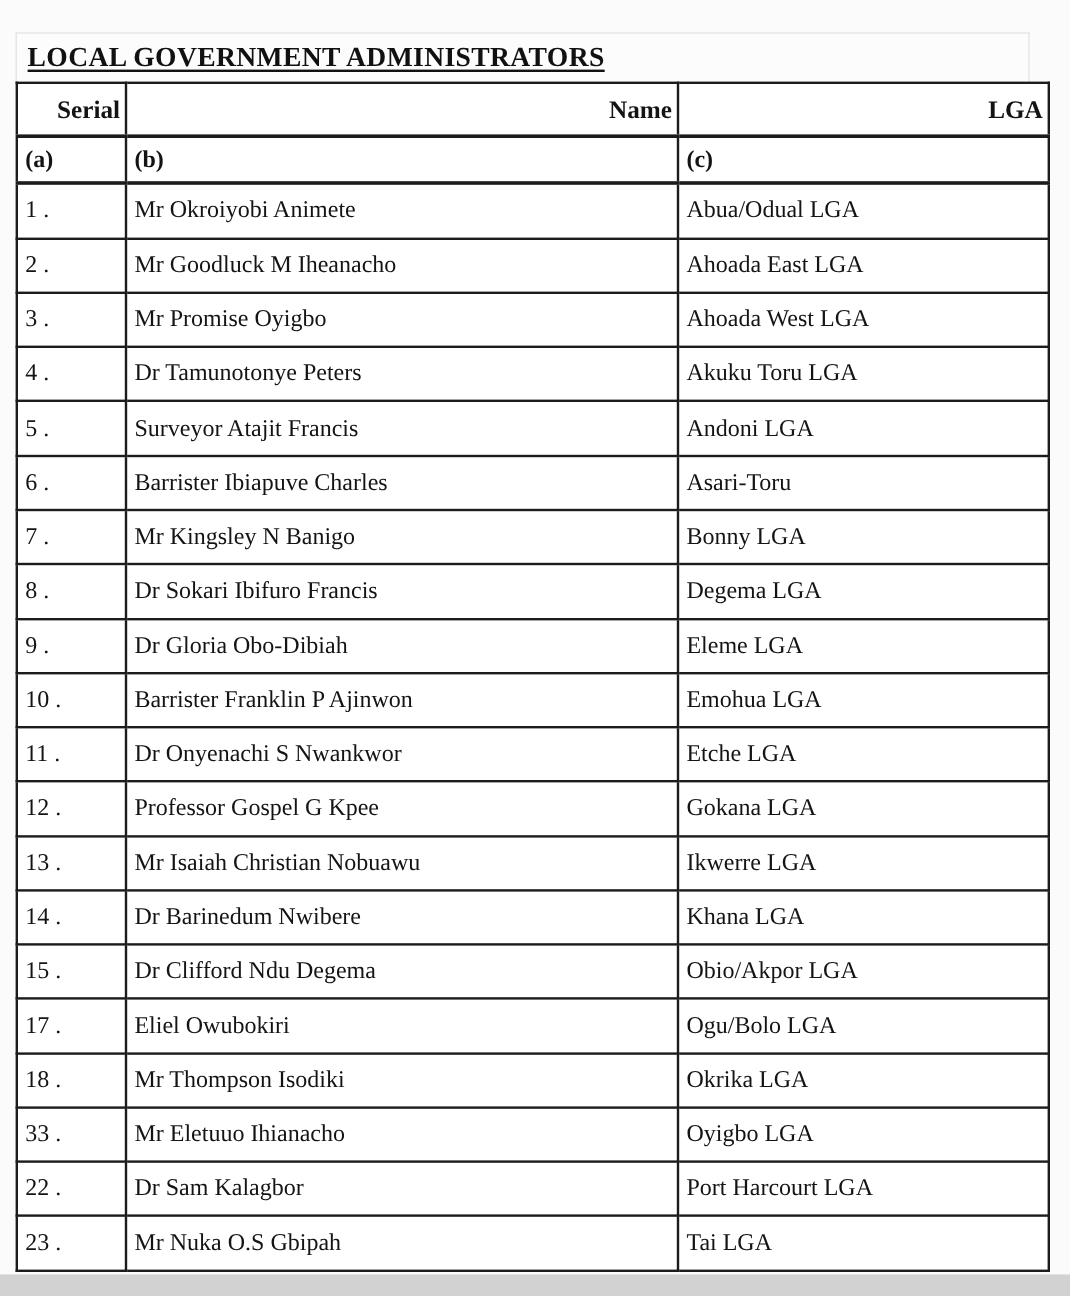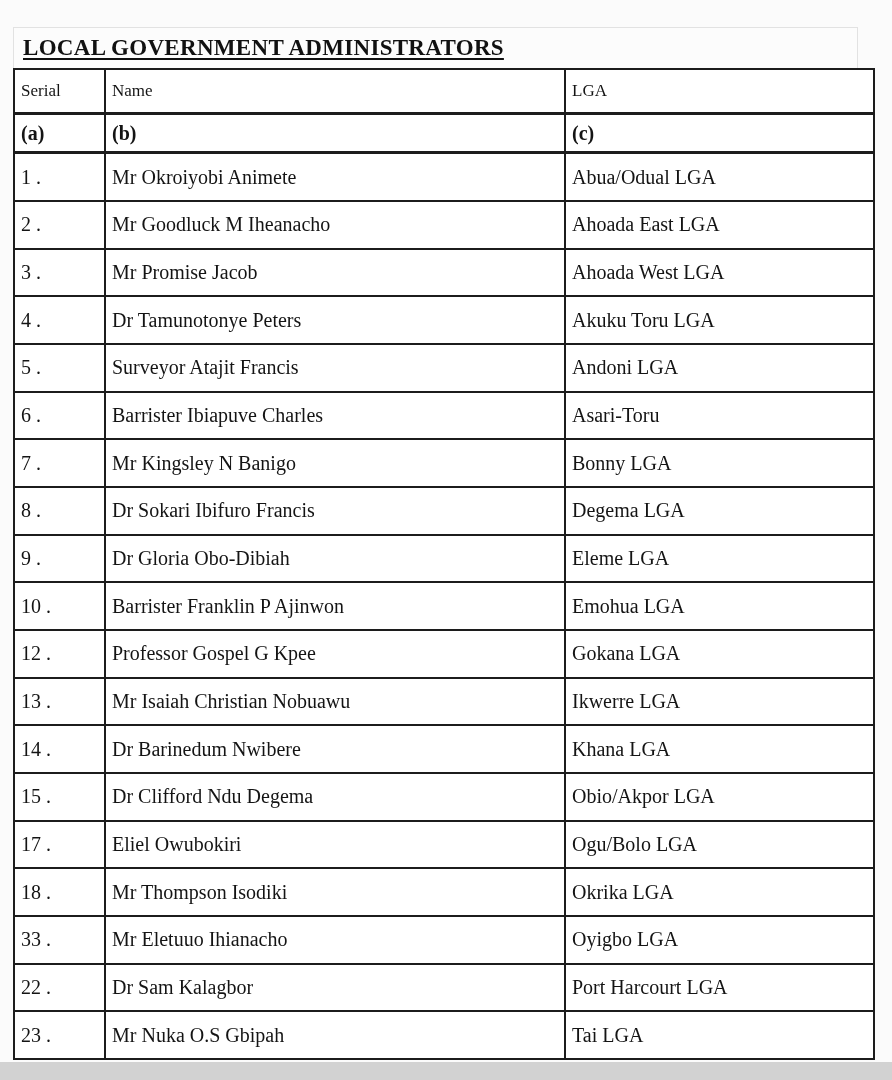--- a/index.html
+++ b/index.html
@@ -59,23 +59,23 @@
   .admin-table td {
     border: 2px solid #1c1c1c;
     padding: 0 4px 0 6px;
     color: #141414;
     font-size: 20px;
     vertical-align: middle;
     overflow: hidden;
     white-space: nowrap;
   }
   .header-row th {
-    font-size: 17px;
-    font-weight: normal;
-    text-align: left;
+    font-size: 21px;
+    font-weight: bold;
+    text-align: right;
     height: 42px;
     border-bottom-width: 3px;
   }
   .subheader-row td {
     font-weight: bold;
     text-align: left;
     height: 36px;
     border-bottom-width: 3px;
   }
   .data-row td {
@@ -124,21 +124,21 @@
           <td>Mr Okroiyobi Animete</td>
           <td>Abua/Odual LGA</td>
         </tr>
         <tr class="data-row">
           <td>2 .</td>
           <td>Mr Goodluck M Iheanacho</td>
           <td>Ahoada East LGA</td>
         </tr>
         <tr class="data-row">
           <td>3 .</td>
-          <td>Mr Promise Jacob</td>
+          <td>Mr Promise Oyigbo</td>
           <td>Ahoada West LGA</td>
         </tr>
         <tr class="data-row">
           <td>4 .</td>
           <td>Dr Tamunotonye Peters</td>
           <td>Akuku Toru LGA</td>
         </tr>
         <tr class="data-row">
           <td>5 .</td>
           <td>Surveyor Atajit Francis</td>
@@ -163,20 +163,25 @@
           <td>9 .</td>
           <td>Dr Gloria Obo-Dibiah</td>
           <td>Eleme LGA</td>
         </tr>
         <tr class="data-row">
           <td>10 .</td>
           <td>Barrister Franklin P Ajinwon</td>
           <td>Emohua LGA</td>
         </tr>
         <tr class="data-row">
+          <td>11 .</td>
+          <td>Dr Onyenachi S Nwankwor</td>
+          <td>Etche LGA</td>
+        </tr>
+        <tr class="data-row">
           <td>12 .</td>
           <td>Professor Gospel G Kpee</td>
           <td>Gokana LGA</td>
         </tr>
         <tr class="data-row">
           <td>13 .</td>
           <td>Mr Isaiah Christian Nobuawu</td>
           <td>Ikwerre LGA</td>
         </tr>
         <tr class="data-row">

